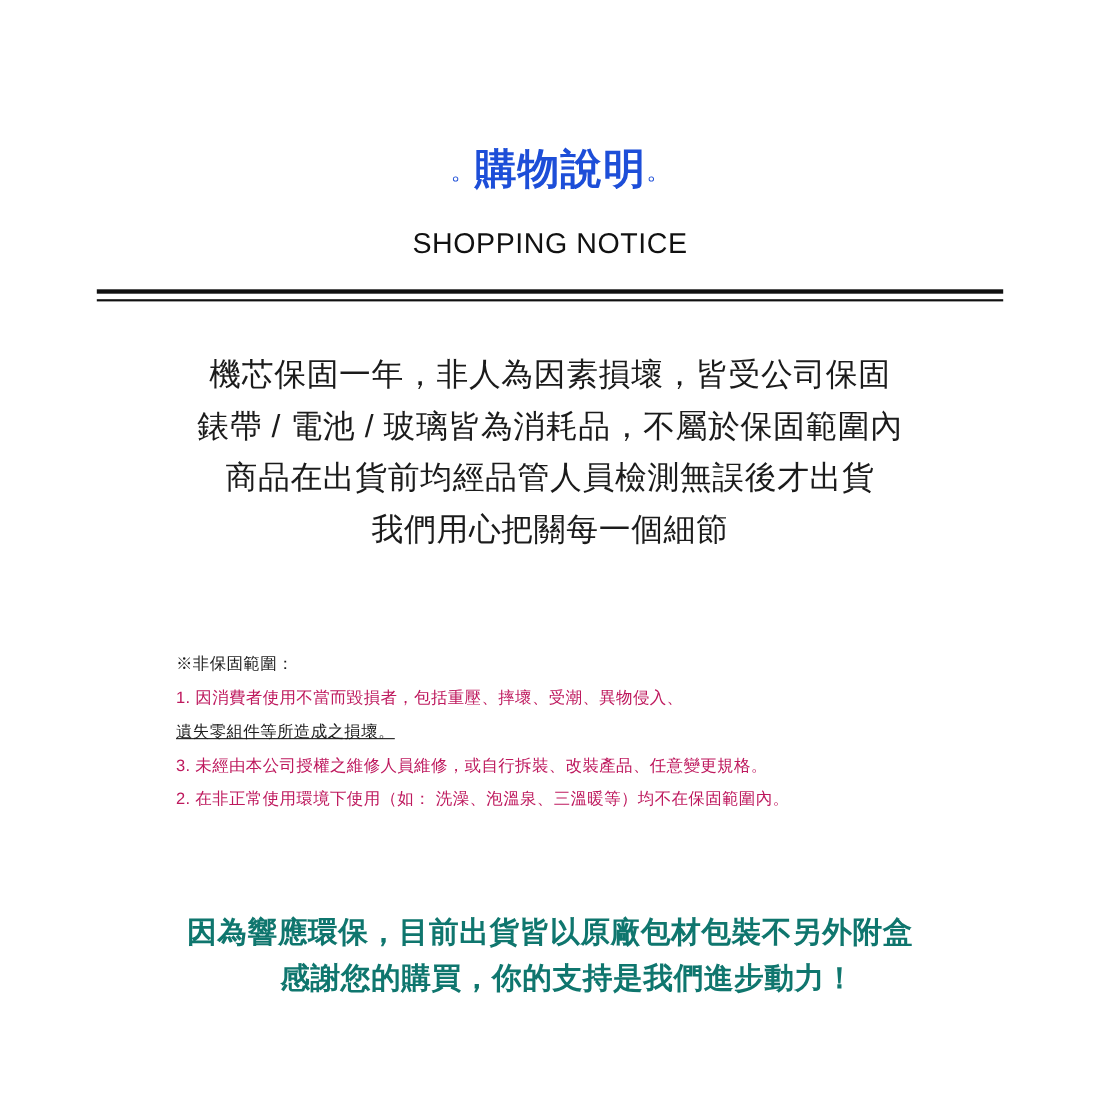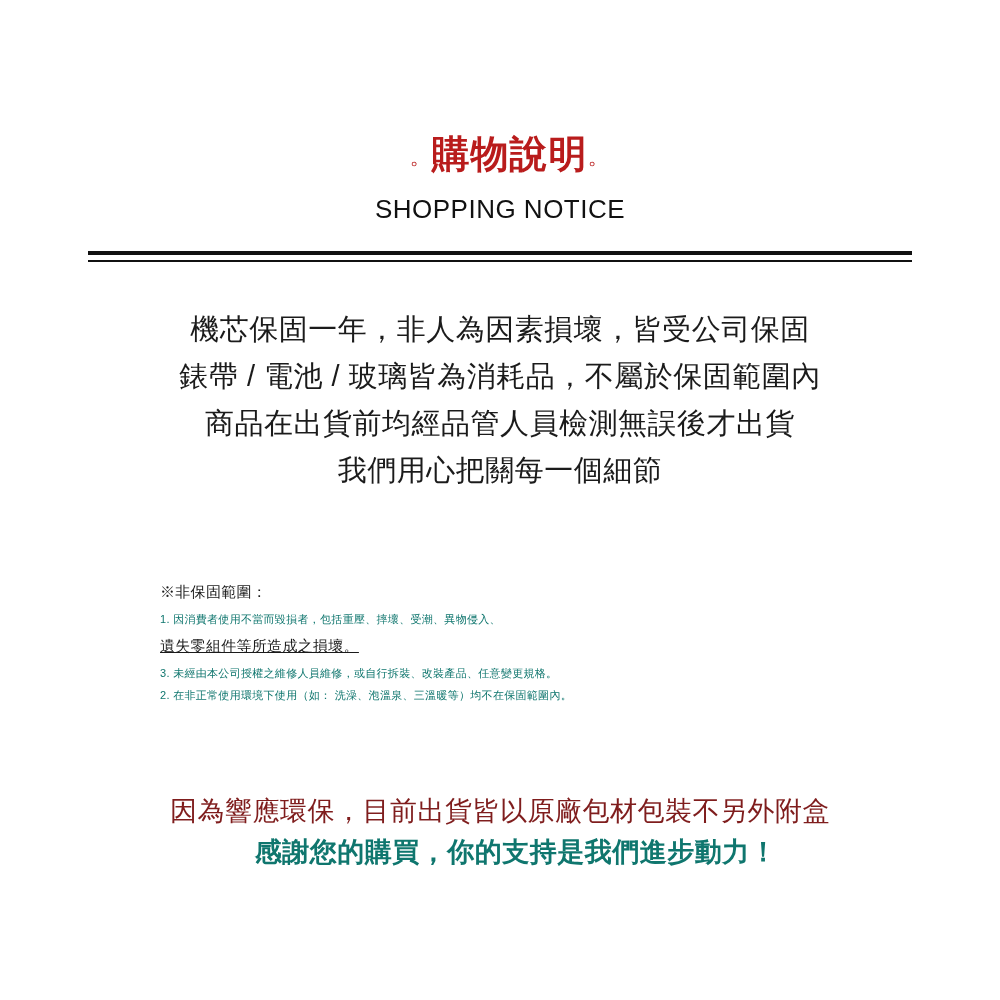--- a/index.html
+++ b/index.html
@@ -24,31 +24,31 @@
   
   .header {
     text-align: center;
     padding-top: 132px;
   }
   .title-zh {
     font-size: 38px;
     font-weight: bold;
     letter-spacing: 1px;
     line-height: 1.2;
-    color: #b91c1c;
+    color: #1d4ed8;
     padding-left: 19px;
   }
   .title-zh .dot {
     font-size: 22px;
     vertical-align: middle;
     font-weight: normal;
     letter-spacing: 0;
   }
   .title-en {
-    margin-top: 16px;
+    margin-top: 28px;
     font-size: 26px;
     font-weight: normal;
     letter-spacing: 0.5px;
     color: #111111;
   }
 
   
   .rules {
     width: 824px;
     margin: 26px auto 0 auto;
@@ -84,44 +84,44 @@
     width: 720px;
     text-align: left;
   }
   .exclusions-title {
     font-size: 15px;
     line-height: 2.05;
     color: #1b1b1b;
     letter-spacing: 0.3px;
   }
   .exclusion-item {
-    font-size: 11px;
+    font-size: 15px;
     line-height: 2.05;
-    color: #0f766e;
+    color: #be185d;
     letter-spacing: 0.3px;
     white-space: nowrap;
   }
   .exclusion-cont {
     font-size: 15px;
     line-height: 2.05;
     color: #1b1b1b;
     letter-spacing: 0.3px;
     white-space: nowrap;
     text-decoration: underline;
   }
 
   
   .footer {
     margin-top: 84px;
     text-align: center;
   }
   .footer-pink {
     font-size: 27px;
-    font-weight: normal;
-    color: #7f1d1d;
+    font-weight: bold;
+    color: #0f766e;
     letter-spacing: 0.5px;
     line-height: 1.55;
     white-space: nowrap;
   }
   .footer-blue {
     font-size: 27px;
     font-weight: bold;
     color: #0f766e;
     letter-spacing: 0.5px;
     line-height: 1.55;

